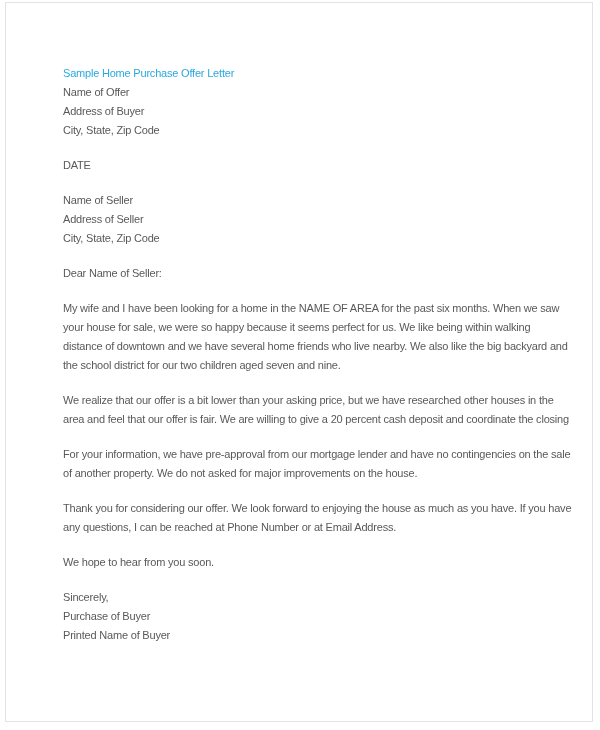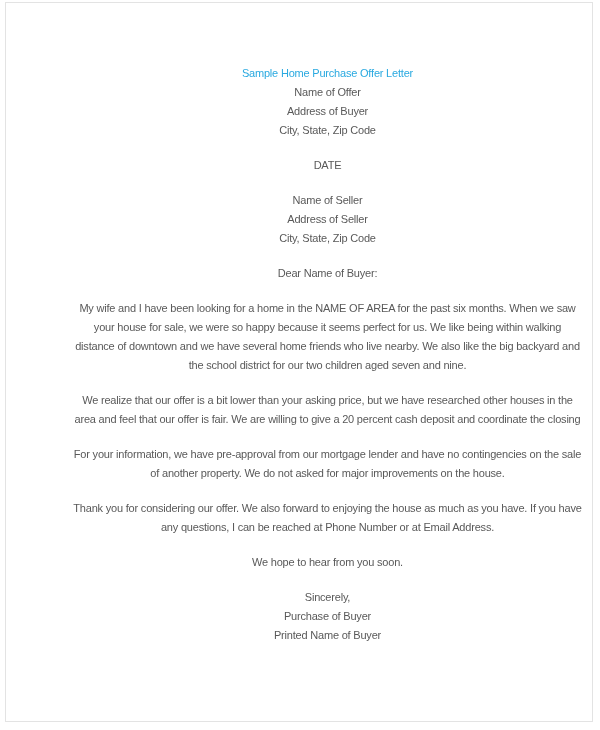--- a/index.html
+++ b/index.html
@@ -20,21 +20,20 @@
     background: #ffffff;
     border: 1px solid #e3e3e3;
     overflow: hidden;
   }
   .content {
     padding: 61px 0 0 57px;
     font-size: 11px;
     line-height: 19px;
     letter-spacing: -0.2px;
     color: #595959;
-    text-align: center;
   }
   .block {
     margin: 0 0 16px 0;
   }
   .line {
     white-space: nowrap;
   }
   .title {
     color: #29a9e0;
   }
@@ -56,42 +55,42 @@
       <div class="line">DATE</div>
     </div>
 
     <div class="block">
       <div class="line">Name of Seller</div>
       <div class="line">Address of Seller</div>
       <div class="line">City, State, Zip Code</div>
     </div>
 
     <div class="block">
-      <div class="line">Dear Name of Buyer:</div>
+      <div class="line">Dear Name of Seller:</div>
     </div>
 
     <div class="block">
       <div class="line">My wife and I have been looking for a home in the NAME OF AREA for the past six months. When we saw</div>
       <div class="line">your house for sale, we were so happy because it seems perfect for us. We like being within walking</div>
       <div class="line">distance of downtown and we have several home friends who live nearby. We also like the big backyard and</div>
       <div class="line">the school district for our two children aged seven and nine.</div>
     </div>
 
     <div class="block">
       <div class="line">We realize that our offer is a bit lower than your asking price, but we have researched other houses in the</div>
       <div class="line">area and feel that our offer is fair. We are willing to give a 20 percent cash deposit and coordinate the closing</div>
     </div>
 
     <div class="block">
       <div class="line">For your information, we have pre-approval from our mortgage lender and have no contingencies on the sale</div>
       <div class="line">of another property. We do not asked for major improvements on the house.</div>
     </div>
 
     <div class="block">
-      <div class="line">Thank you for considering our offer. We also forward to enjoying the house as much as you have. If you have</div>
+      <div class="line">Thank you for considering our offer. We look forward to enjoying the house as much as you have. If you have</div>
       <div class="line">any questions, I can be reached at Phone Number or at Email Address.</div>
     </div>
 
     <div class="block">
       <div class="line">We hope to hear from you soon.</div>
     </div>
 
     <div class="block">
       <div class="line">Sincerely,</div>
       <div class="line">Purchase of Buyer</div>

